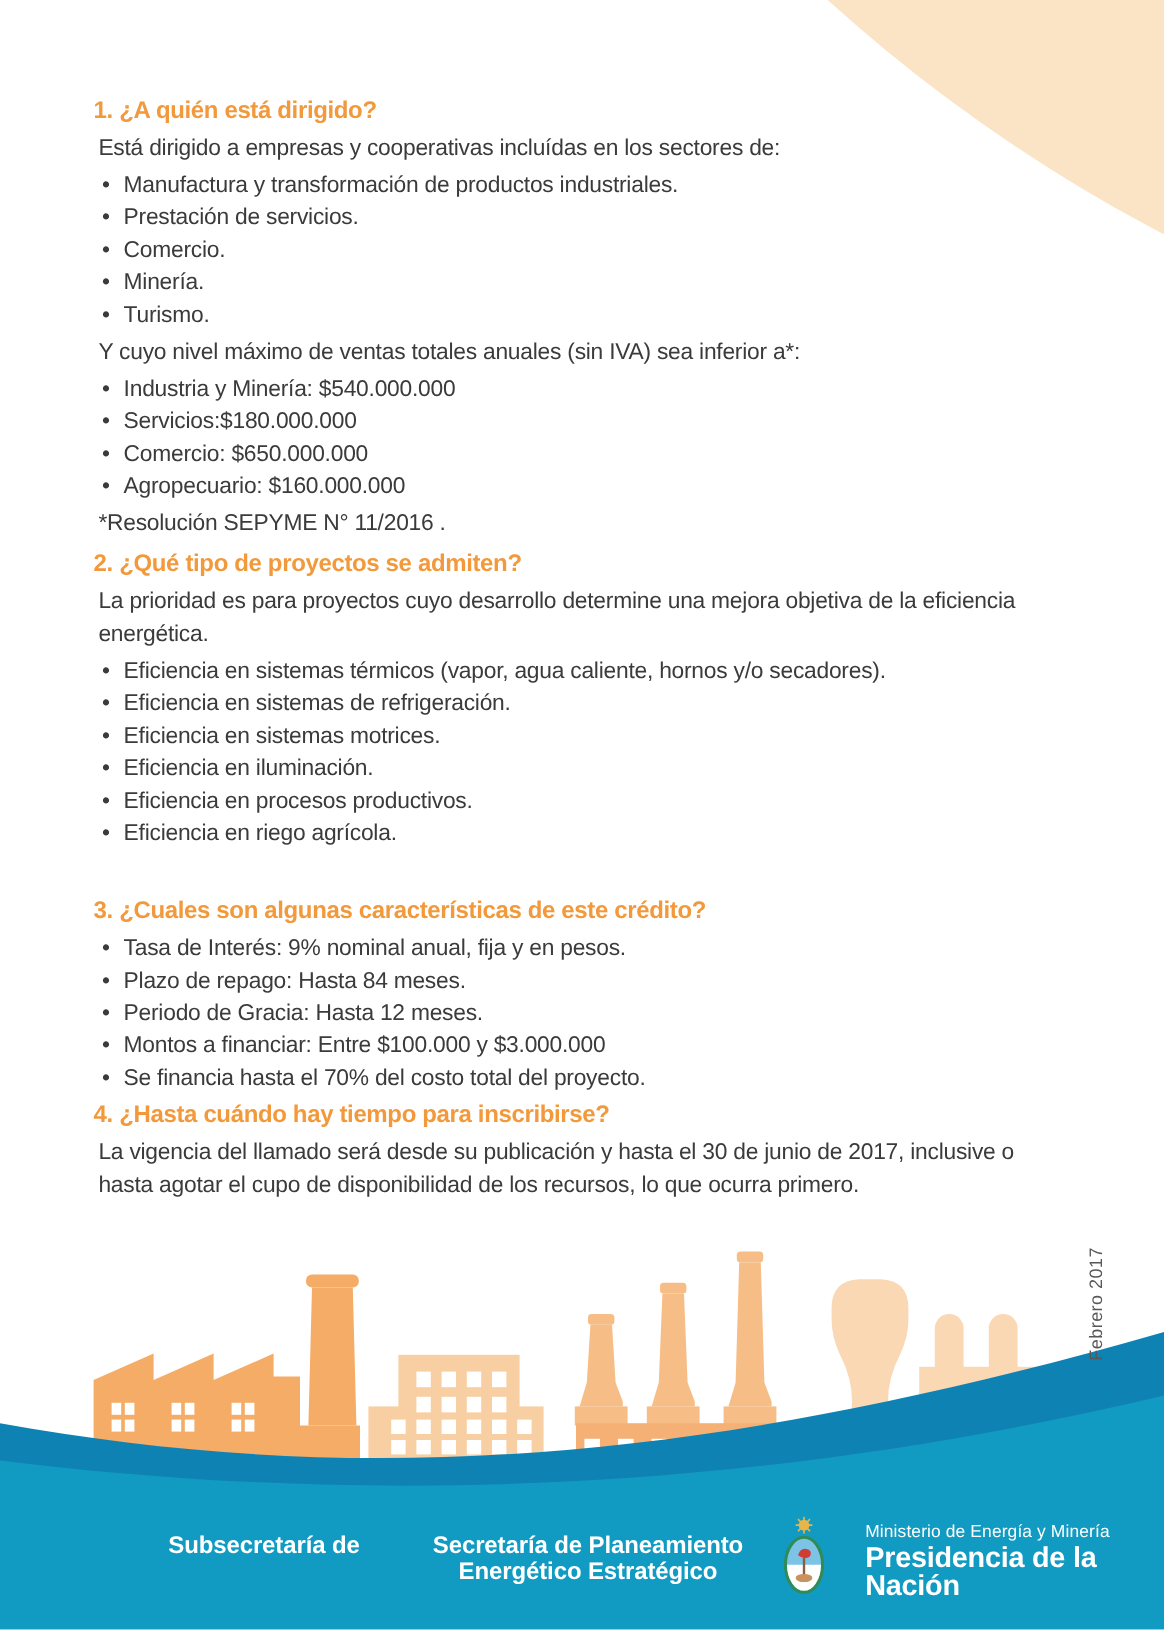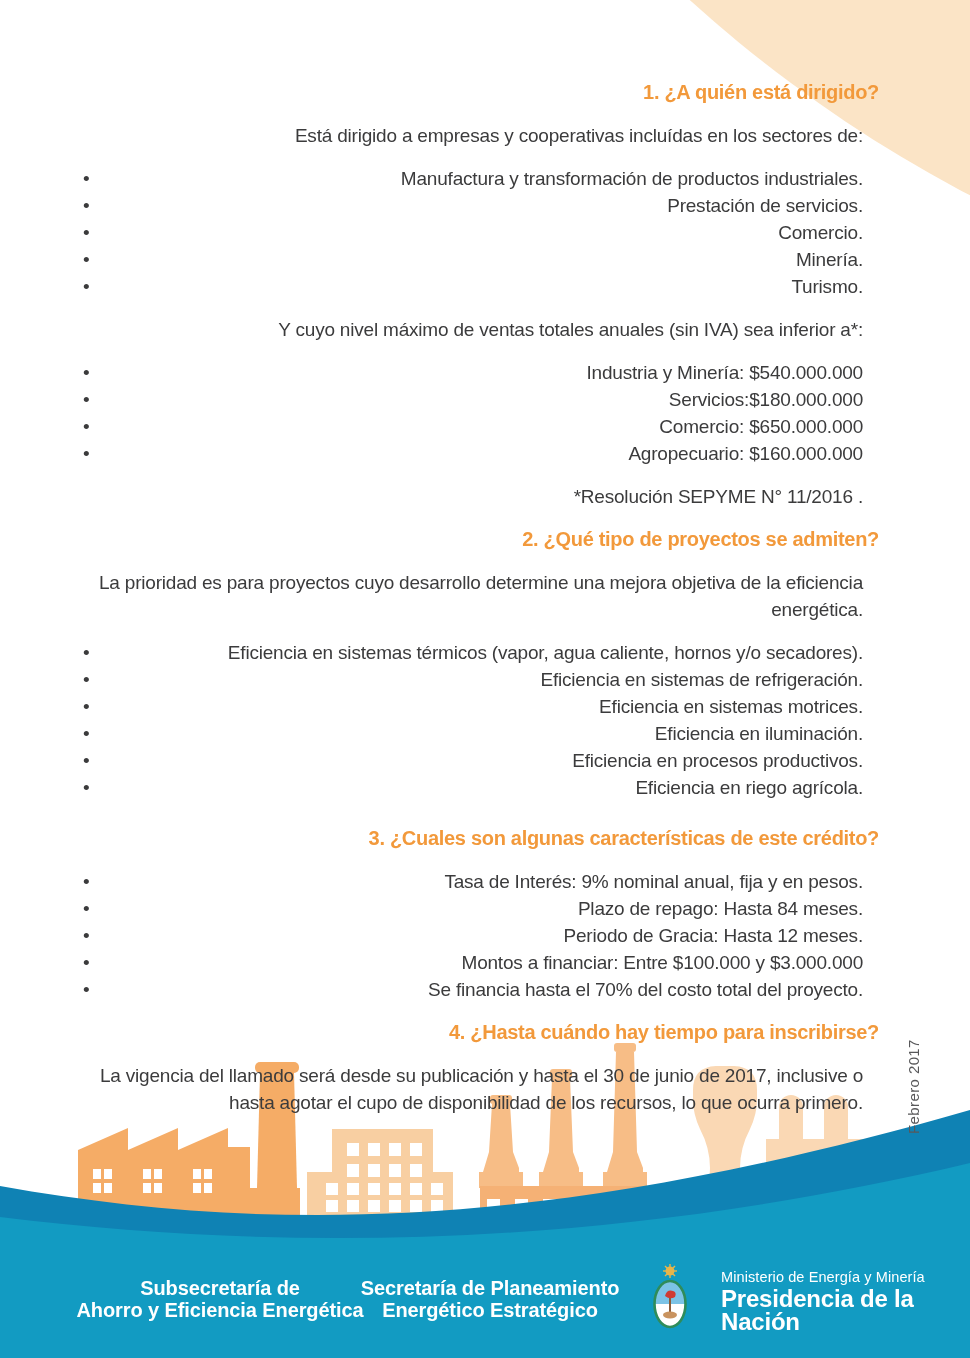--- a/index.html
+++ b/index.html
@@ -6,35 +6,35 @@
   .page{
     position:relative;
     width:970px;height:1358px;
     background:#ffffff;
     overflow:hidden;
     font-family:"Liberation Sans", sans-serif;
     color:#3B3B3C;
   }
   .bg-art{position:absolute;left:0;top:0;z-index:0;}
   .content{
-    position:absolute;left:64px;top:79px;width:815px;z-index:2;
-    font-size:19px;line-height:27px;letter-spacing:-0.2px;text-align:right;
+    position:absolute;left:78px;top:79px;width:815px;z-index:2;
+    font-size:19px;line-height:27px;letter-spacing:-0.2px;
   }
   .sec-heading{
     margin:0 0 1px 0;
     font-size:20px;line-height:27px;font-weight:bold;
     color:#F2993B;letter-spacing:-0.3px;
   }
-  .content p{margin:16px;}
-  ul.plain{list-style:none;margin:16px;padding:0;}
+  .content p{margin:4px;}
+  ul.plain{list-style:none;margin:4px;padding:0;}
   ul.plain li{padding-left:21px;position:relative;}
   ul.plain li::before{content:"•";position:absolute;left:3px;top:0;}
   .gap14{margin-top:14px;}
   .gap22{margin-top:7px;}
-  .gap26{margin-top:24px;}
+  .gap26{margin-top:38px;}
   .gap18{}
   .date-note{
     position:absolute;left:905px;top:1022px;width:112px;z-index:2;
     font-size:15px;color:#58585A;letter-spacing:0.4px;
     transform:rotate(-90deg) translateX(-112px);
     transform-origin:top left;
     white-space:nowrap;
   }
   .footer-block{
     position:absolute;z-index:3;color:#ffffff;text-align:center;
@@ -193,21 +193,20 @@
 
     <h2 class="sec-heading gap18">4. ¿Hasta cuándo hay tiempo para inscribirse?</h2>
     <p>La vigencia del llamado será desde su publicación y hasta el 30 de junio de 2017, inclusive o hasta agotar el cupo de disponibilidad de los recursos, lo que ocurra primero.</p>
 
   </div>
 
   <div class="date-note">Febrero 2017</div>
 
   <div class="footer-block footer-left">
     <div>Subsecretaría de</div>
-    <div>Ahorro y Eficiencia Energética</div>
   </div>
 
   <div class="footer-block footer-center">
     <div>Secretaría de Planeamiento</div>
     <div>Energético Estratégico</div>
   </div>
 
   <div class="footer-ministry">
     <span>
       <svg width="44" height="68" viewBox="0 0 44 68" aria-hidden="true">

